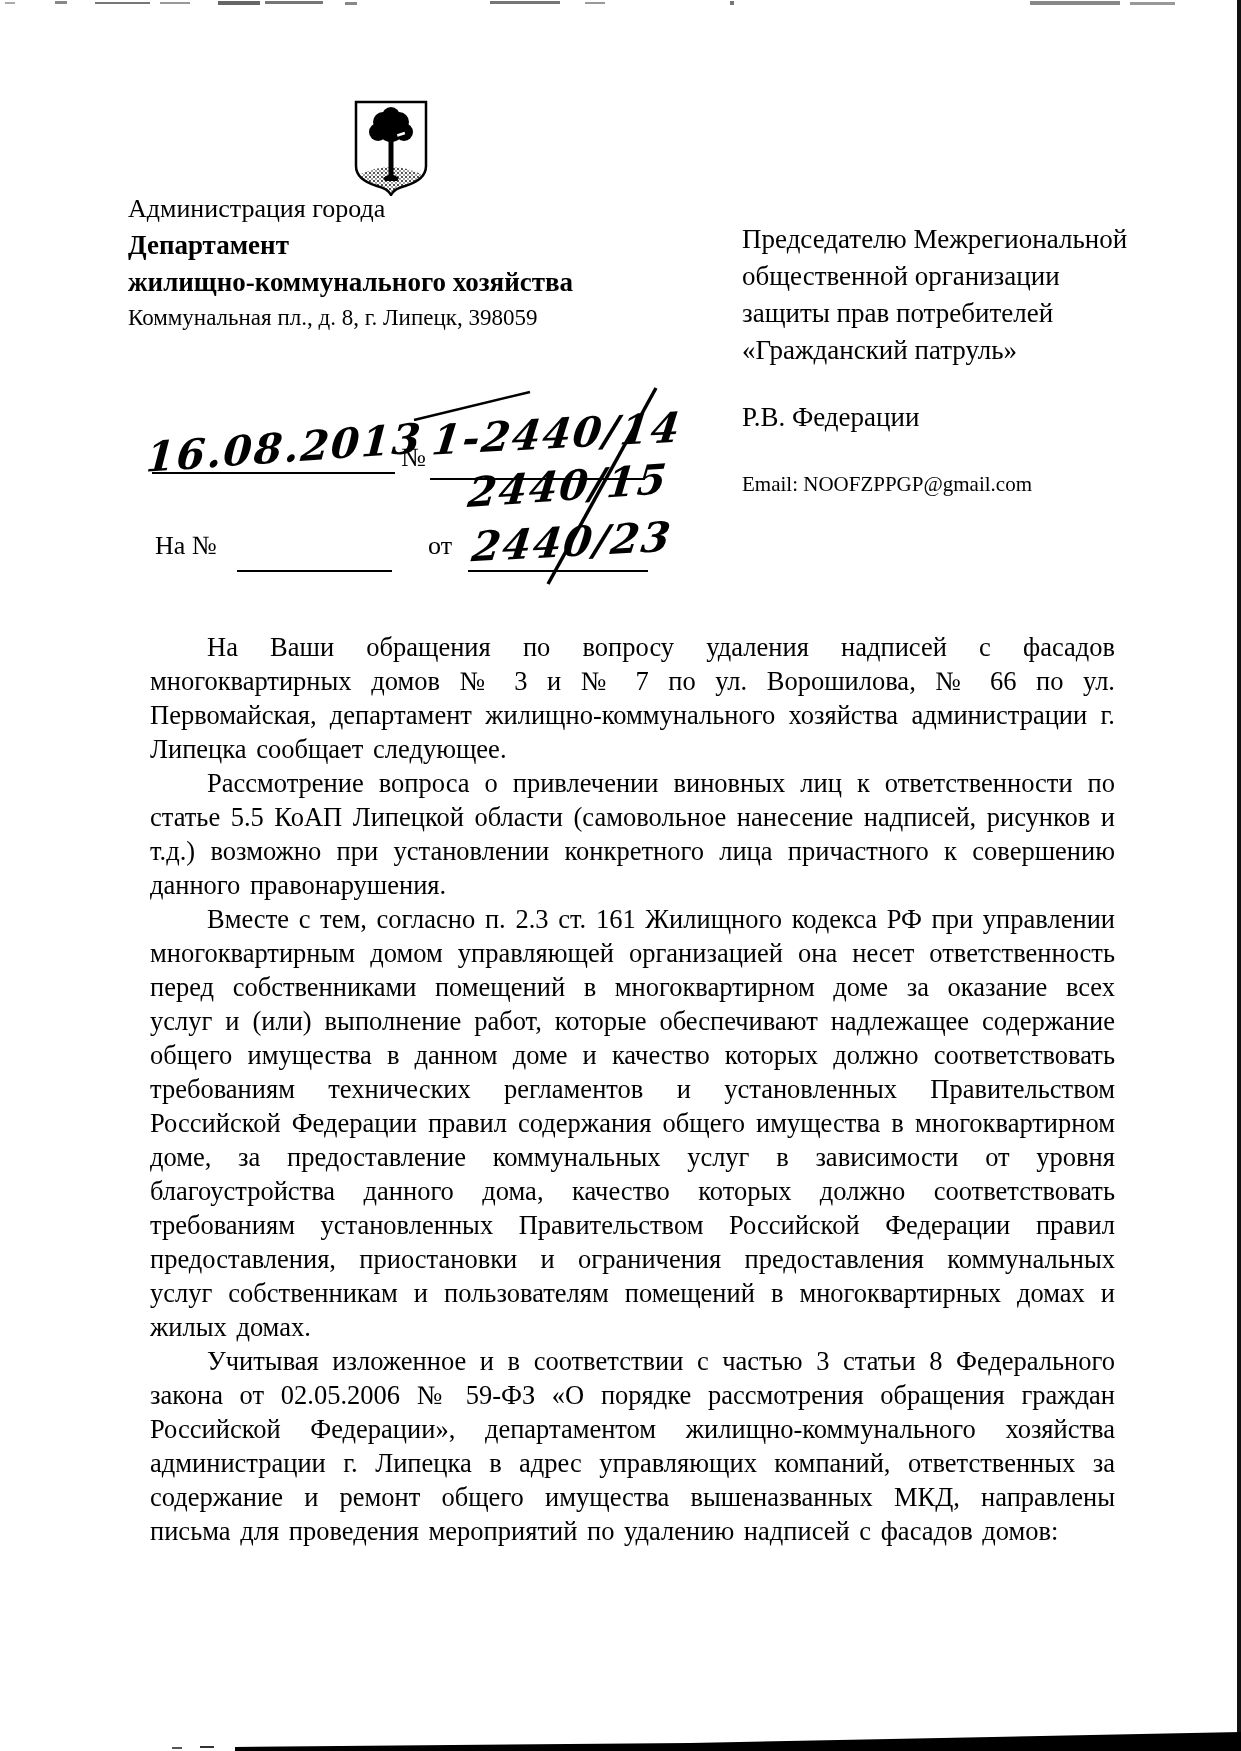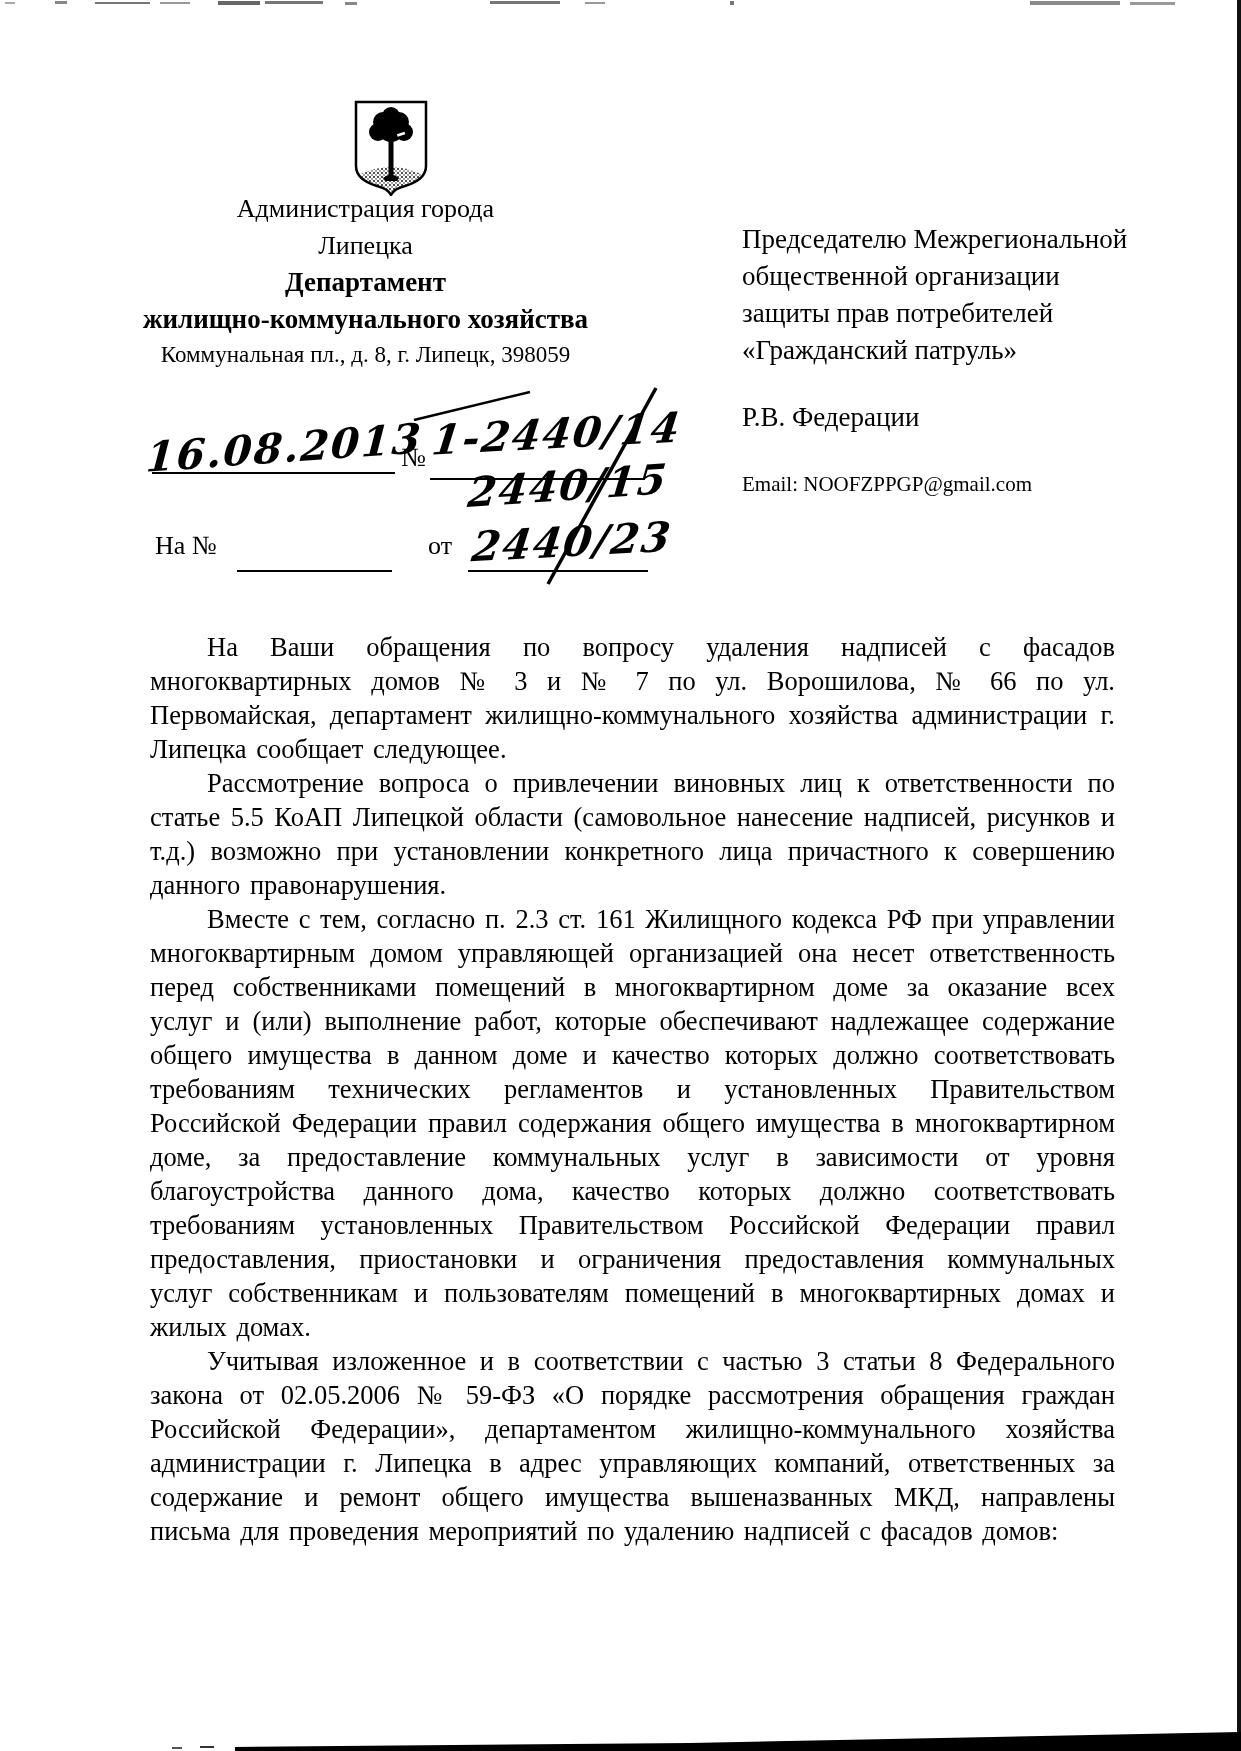--- a/index.html
+++ b/index.html
@@ -2,21 +2,21 @@
 <html><head>
 <meta charset="utf-8">
 <style>
   html,body{margin:0;padding:0;background:#e8e8e8;}
   .page{
     position:relative;width:1241px;height:1751px;background:#fff;
     font-family:"Liberation Serif",serif;color:#000;overflow:hidden;
     margin:0 auto;
   }
   
-  .lh-left{position:absolute;left:128px;top:190px;width:475px;text-align:center;}
+  .lh-left{position:absolute;left:128px;top:190px;width:475px;text-align:left;}
   .lh-line{font-size:26px;line-height:37px;}
   .lh-bold{font-weight:bold;font-size:27px;line-height:37px;}
   .lh-small{font-size:23px;line-height:33px;}
   .lh-email-addr{text-decoration:underline;}
   .logo{position:absolute;left:353px;top:100px;}
   
   .rc{position:absolute;left:742px;top:196px;width:450px;margin-top:25px;}
   .rc-line{font-size:27px;line-height:37px;}
   .rc-name{font-size:27px;line-height:37px;margin-top:30px;}
   .rc-email{font-size:21px;line-height:37px;margin-top:30px;}
@@ -75,21 +75,20 @@
       <circle cx="46" cy="22" r="10"></circle>
       <circle cx="25" cy="32" r="9"></circle>
       <circle cx="51" cy="32" r="9"></circle>
       <circle cx="38" cy="29" r="13"></circle>
     </g>
     <rect x="44" y="33" width="8" height="2.5" fill="#fff" transform="rotate(-18 48 34)"></rect>
   </svg>
 
   <div class="lh-left">
     <div class="lh-line">Администрация города</div>
-    <div class="lh-line">Липецка</div>
     <div class="lh-bold">Департамент</div>
     <div class="lh-bold">жилищно-коммунального хозяйства</div>
     <div class="lh-small">Коммунальная пл., д. 8, г. Липецк, 398059</div>
   </div>
 
   <div class="hw" style="left:146px;top:424px;font-size:41px;transform:rotate(-4deg) skewX(-8deg);">16.08.2013</div>
   <div class="ref-line" style="left:152px;top:472px;width:243px;"></div>
   <div class="ref-label" style="left:401px;top:443px;">№</div>
   <div class="hw" style="left:432px;top:410px;font-size:41px;transform:rotate(-3deg) skewX(-10deg);">1-2440/14</div>
   <div class="ref-line" style="left:430px;top:478px;width:215px;"></div>

